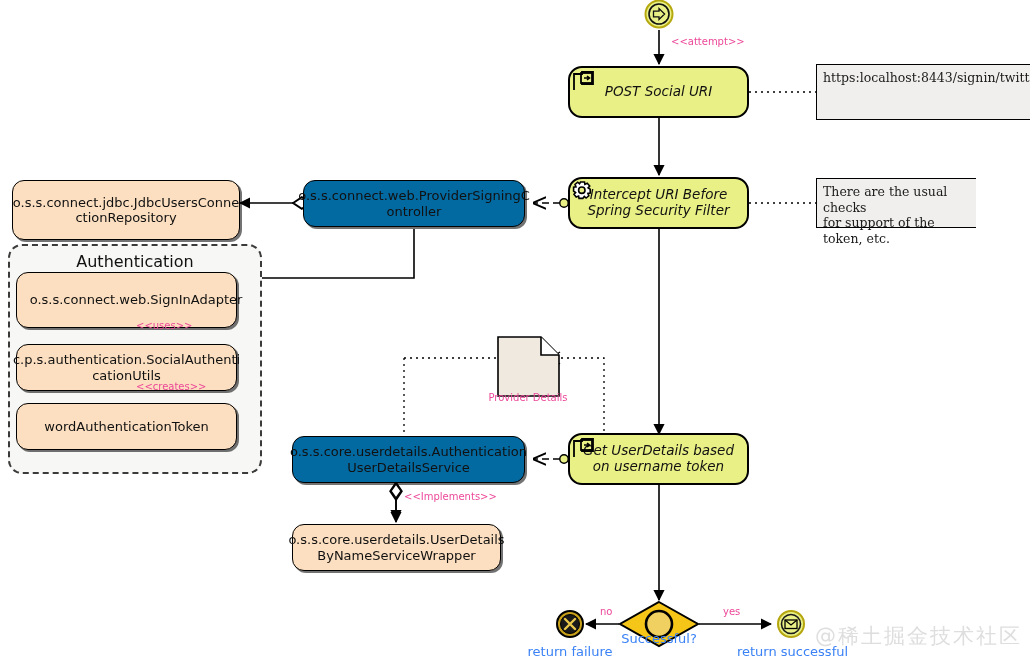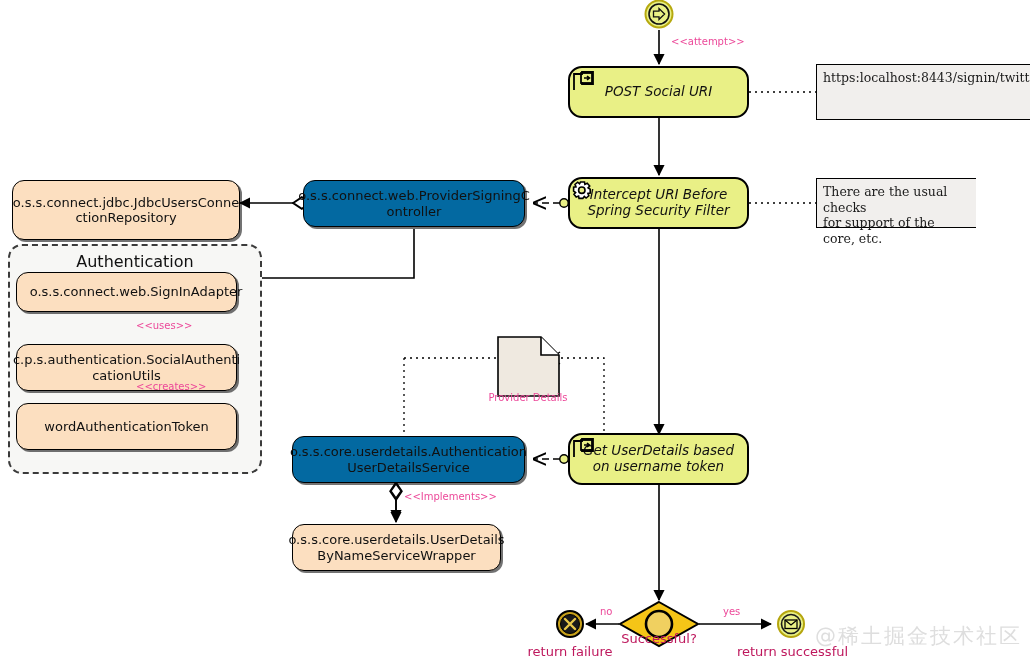--- a/index.html
+++ b/index.html
@@ -17,21 +17,21 @@
   .cls.gold{background:#0369a1;}
   .grp{position:absolute;border:2px dashed #3b3b3b;border-radius:14px;
        background:#f7f7f5;box-sizing:border-box;}
   .grp-title{position:absolute;left:0;right:0;top:6px;text-align:center;
              font-size:16px;color:#111;}
   .note{position:absolute;background:#f1efed;border-left:1.6px solid #000;
         border-top:1.6px solid #000;border-bottom:1.6px solid #000;
         box-sizing:border-box;font-family:"DejaVu Serif","Liberation Serif",serif;
         font-size:12.5px;color:#1b1b1b;padding:5px 6px;line-height:1.25;}
   .lbl{position:absolute;font-size:10px;color:#ec4899;white-space:nowrap;}
-  .endlbl{position:absolute;font-size:13px;color:#be185d;white-space:nowrap;text-align:center;}
+  .endlbl{position:absolute;font-size:13px;color:#3b82f6;white-space:nowrap;text-align:center;}
   .docicon{position:absolute;}
   .watermark{position:absolute;right:8px;bottom:16px;color:#dedede;font-size:21px;
              letter-spacing:2px;font-family:"DejaVu Sans","Liberation Sans",sans-serif;}
   .sticon{position:absolute;}
 </style>
 </head>
 <body>
 
 <div id="canvas">
 
@@ -132,38 +132,38 @@
     <path d="M2,20 L2,4 L10,4 L10,2 L21,2 L21,14 L10,14 L10,12" fill="none" stroke="#000" stroke-width="1.8"></path>
     <rect x="9" y="3" width="11" height="10" fill="none" stroke="#000" stroke-width="1.8"></rect>
     <path d="M12,8 L17,8 M15,6 L17.5,8 L15,10" stroke="#000" stroke-width="1.6" fill="none"></path>
   </svg>
 
   <div class="note" style="left:816px;top:64px;width:214px;height:56px;">
     <span>https:localhost:8443/signin/twitter</span>
   </div>
   <div class="note" style="left:816px;top:178px;width:160px;height:50px;">
     <div>There are the usual checks</div>
-    <div>for support of the core, etc.</div>
+    <div>for support of the token, etc.</div>
   </div>
 
   <div class="node cls peach" style="left:12px;top:180px;width:228px;height:60px;flex-direction:column;">
     <span>o.s.s.connect.jdbc.JdbcUsersConne</span>
     <span>ctionRepository</span>
   </div>
 
   <div class="node cls gold" style="left:303px;top:180px;width:222px;height:47px;flex-direction:column;">
     <span>o.s.s.connect.web.ProviderSigningC</span>
     <span>ontroller</span>
   </div>
 
   <div class="grp" style="left:8px;top:244px;width:254px;height:230px;">
     <div class="grp-title">Authentication</div>
   </div>
 
-  <div class="node cls peach" style="left:16px;top:272px;width:221px;height:40px;flex-direction:column;padding-left:19px;">
+  <div class="node cls peach" style="left:16px;top:272px;width:221px;height:56px;flex-direction:column;padding-left:19px;">
     <span>o.s.s.connect.web.SignInAdapter</span>
   </div>
 
   <div class="node cls peach" style="left:16px;top:344px;width:221px;height:47px;flex-direction:column;">
     <span>c.p.s.authentication.SocialAuthenti</span>
     <span>cationUtils</span>
   </div>
 
   <div class="node cls peach" style="left:16px;top:403px;width:221px;height:47px;flex-direction:column;">
     <span>wordAuthenticationToken</span>

